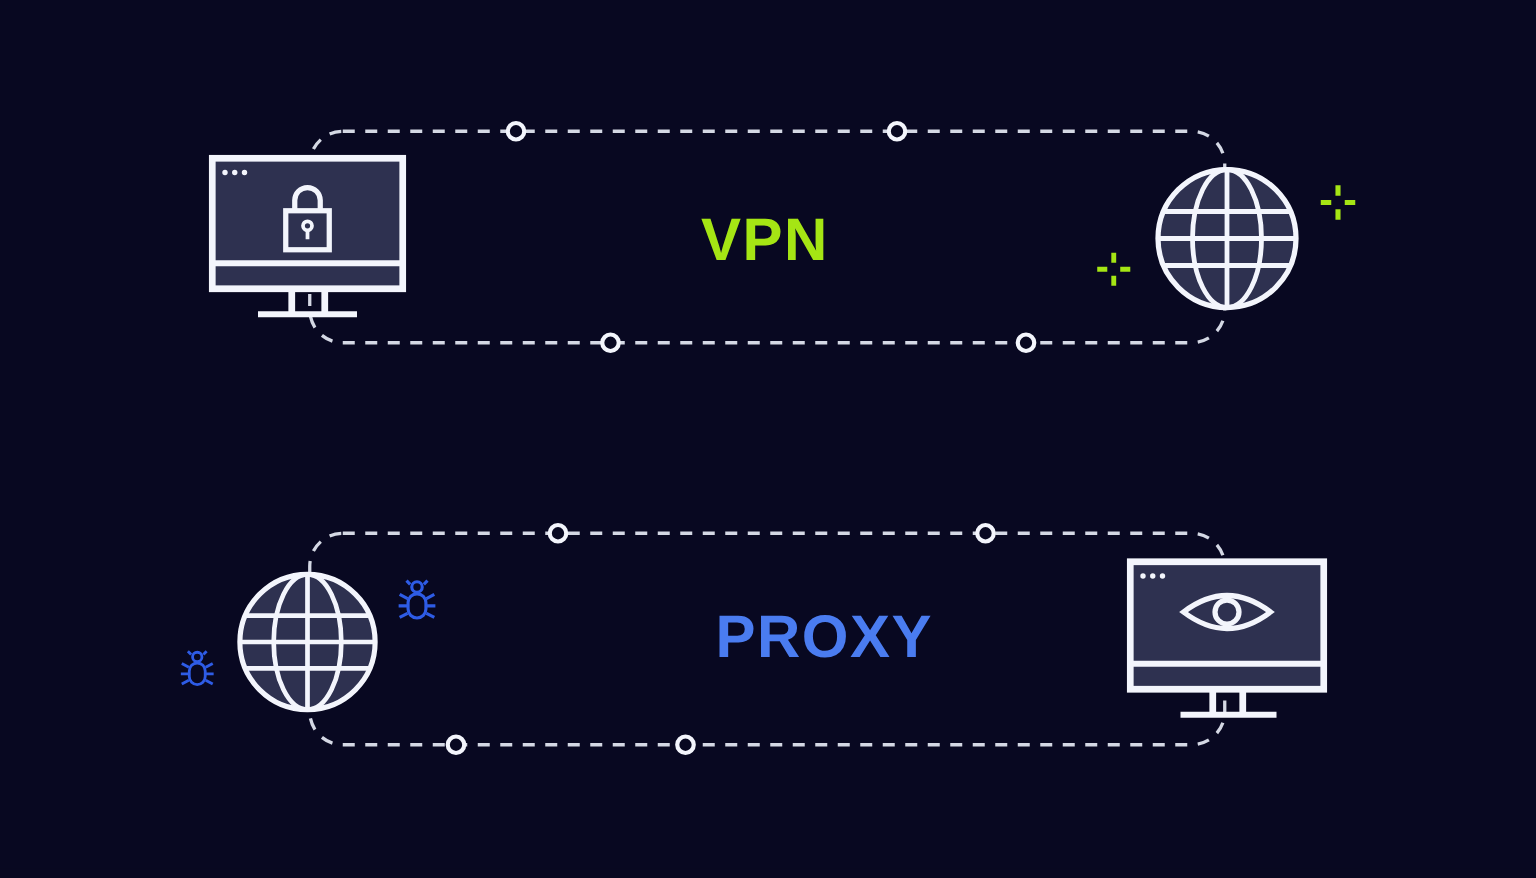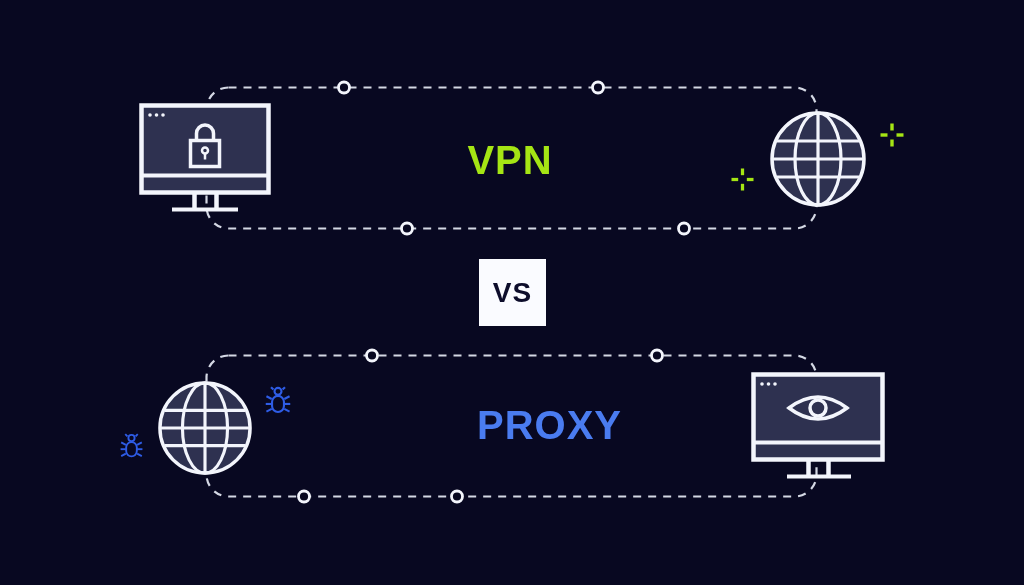--- a/index.html
+++ b/index.html
@@ -102,23 +102,20 @@
   </svg>
   <svg class="abs green-icon" style="left:731px;top:168px;" width="23" height="23" viewBox="0 0 24 24">
     <g stroke="currentColor" stroke-width="3.4">
       <line x1="12" y1="0.5" x2="12" y2="7.5"></line>
         <line x1="12" y1="16.5" x2="12" y2="23.5"></line>
       <line x1="0.5" y1="12" x2="7.5" y2="12"></line>
         <line x1="16.5" y1="12" x2="23.5" y2="12"></line>
     </g>
   </svg>
 
-  <div class="vs-box">
-    <span>VS</span>
-  </div>
 
   <svg class="abs white-icon" style="left:156px;top:379px;" width="98" height="98" viewBox="0 0 100 100">
     <circle cx="50" cy="50" r="46" fill="var(--panel-fill)" stroke="currentColor" stroke-width="3.5"></circle>
     <g stroke="currentColor" fill="none" stroke-width="3.2">
       <line x1="8.5" y1="32" x2="91.5" y2="32"></line>
       <line x1="4" y1="50" x2="96" y2="50"></line>
       <line x1="8.5" y1="68" x2="91.5" y2="68"></line>
       <line x1="50" y1="4" x2="50" y2="96"></line>
       <ellipse cx="50" cy="50" rx="23" ry="46"></ellipse>
     </g>

